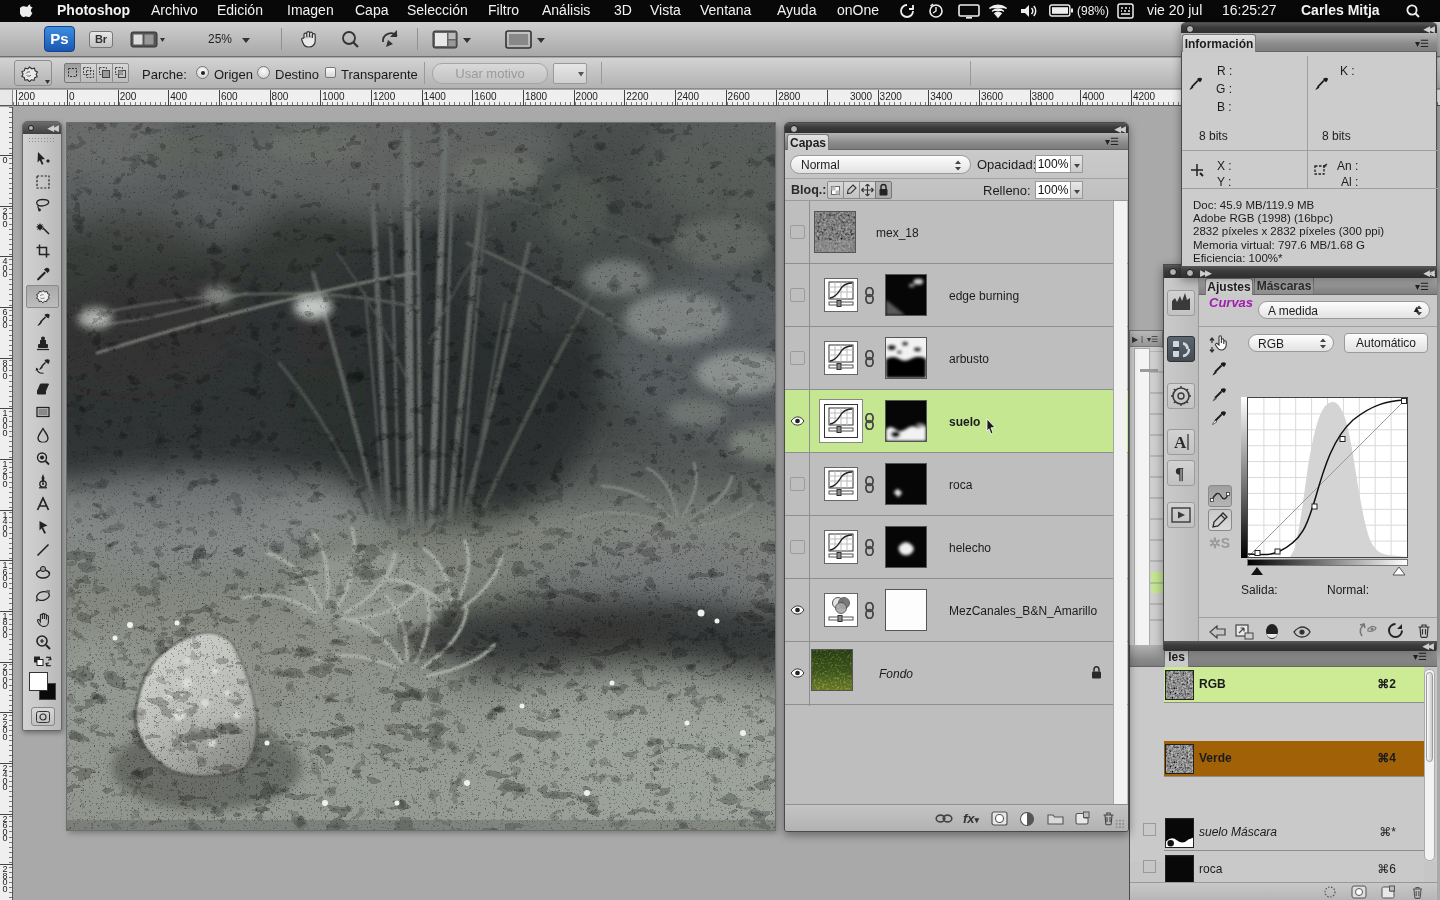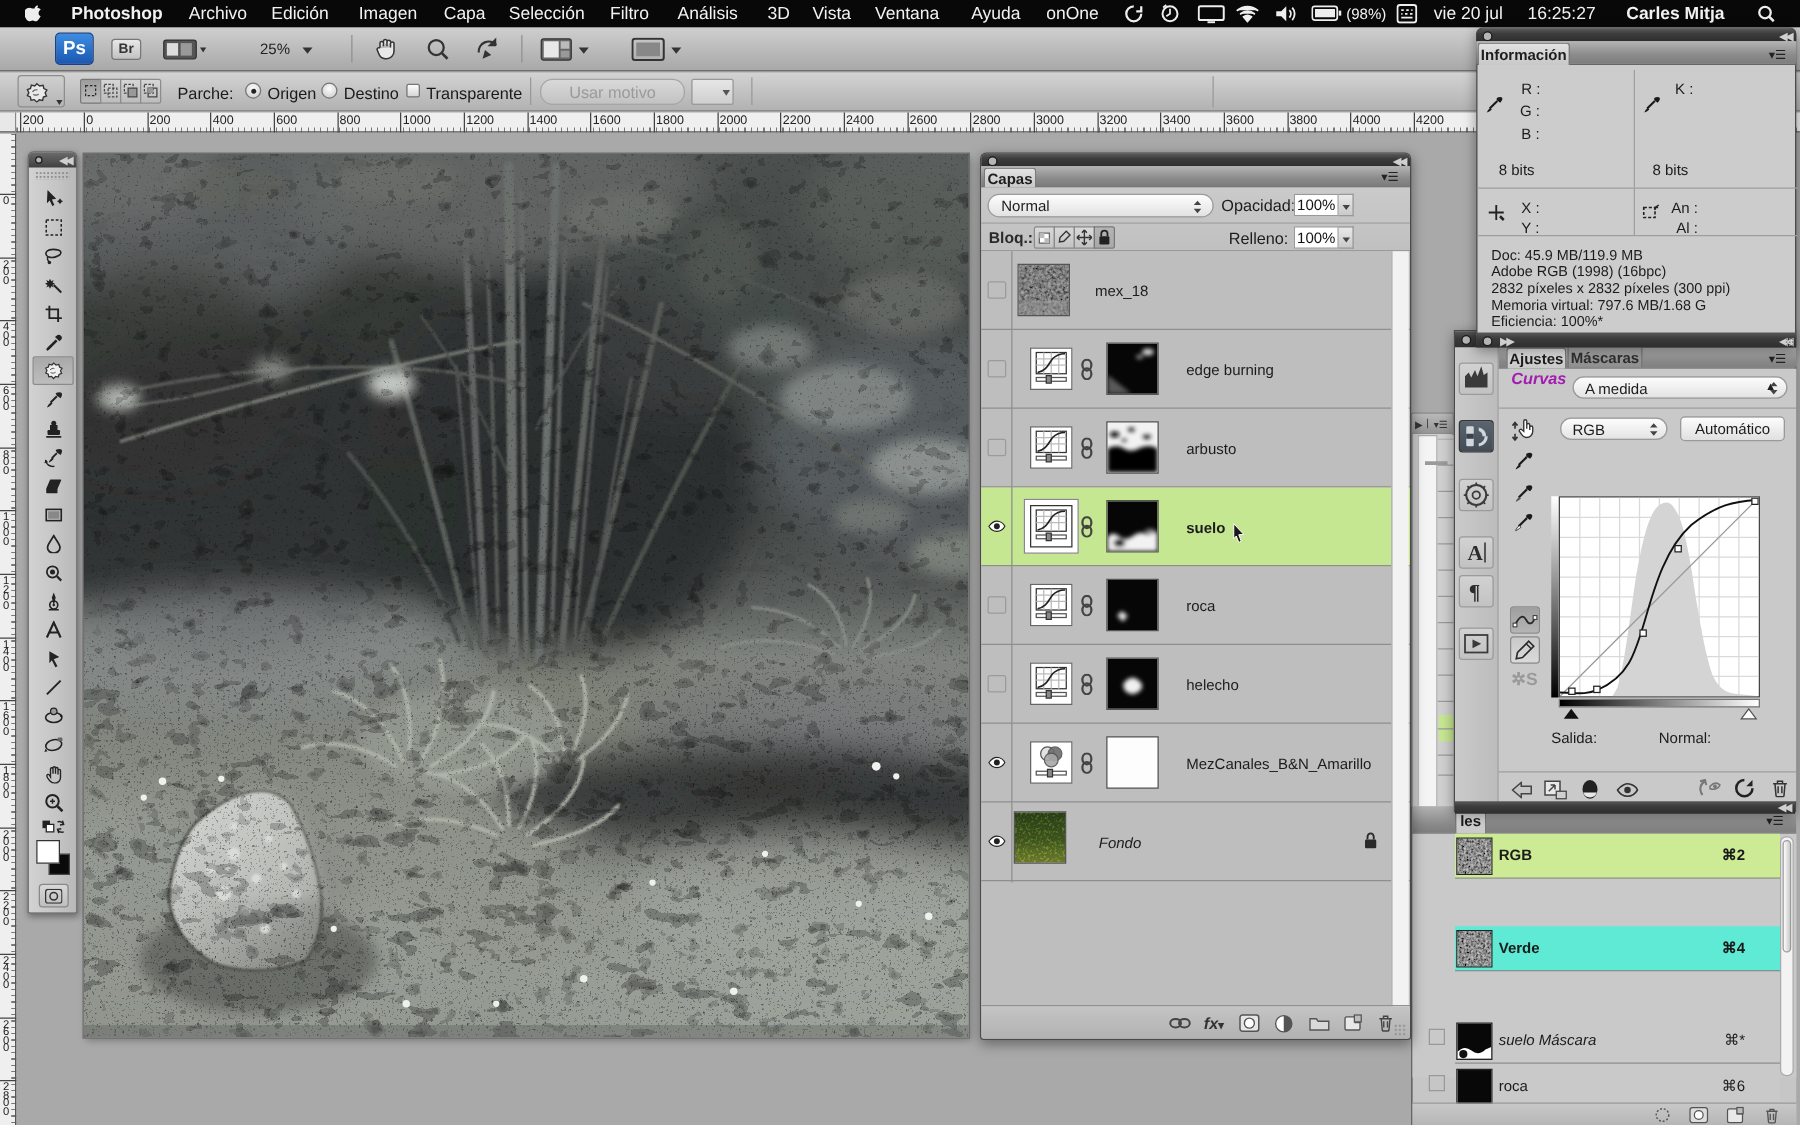--- a/index.html
+++ b/index.html
@@ -253,21 +253,21 @@
     <div class="lbl" style="left:562.6px;">2000</div>
 <div class="mtick" style="left:611.3px;"></div>
     <div class="lbl" style="left:613.3px;">2200</div>
 <div class="mtick" style="left:661.9px;"></div>
     <div class="lbl" style="left:663.9px;">2400</div>
 <div class="mtick" style="left:712.6px;"></div>
     <div class="lbl" style="left:714.6px;">2600</div>
 <div class="mtick" style="left:763.2px;"></div>
     <div class="lbl" style="left:765.2px;">2800</div>
 <div class="mtick" style="left:813.9px;"></div>
-    <div class="lbl" style="left:815.9px;">3000</div>
+    <div class="lbl" style="left:815.9px;padding-left:21px;">3000</div>
 <div class="mtick" style="left:864.6px;"></div>
     <div class="lbl" style="left:866.6px;">3200</div>
 <div class="mtick" style="left:915.2px;"></div>
     <div class="lbl" style="left:917.2px;">3400</div>
 <div class="mtick" style="left:965.9px;"></div>
     <div class="lbl" style="left:967.9px;">3600</div>
 <div class="mtick" style="left:1016.5px;"></div>
     <div class="lbl" style="left:1018.5px;">3800</div>
 <div class="mtick" style="left:1067.2px;"></div>
     <div class="lbl" style="left:1069.2px;">4000</div>
@@ -794,21 +794,21 @@
   <div class="abs" style="left:0; top:22px; width:100%; height:195px; background:#c9c9c9;">
     <div class="chrow" style="top:0px; background:#cdea95;">
         <svg class="chthumb" viewBox="0 0 29 30">
           <rect width="29" height="30" fill="#6e6e6e"></rect>
           <rect y="18" width="29" height="12" fill="#8f8f8f"></rect>
           <rect width="29" height="30" filter="url(#chn)"></rect>
         </svg>
         <span style="position:absolute; left:35px; top:10px;">RGB</span>
         <span style="position:absolute; right:28px; top:10px;">⌘2</span>
       </div>
-    <div class="chrow" style="top:74px; background:#5eead4;">
+    <div class="chrow" style="top:74px; background:#a16207;">
         <svg class="chthumb" viewBox="0 0 29 30">
           <rect width="29" height="30" fill="#717171"></rect>
           <rect y="18" width="29" height="12" fill="#939393"></rect>
           <rect width="29" height="30" filter="url(#chn)"></rect>
         </svg>
         <span style="position:absolute; left:35px; top:10px;">Verde</span>
         <span style="position:absolute; right:28px; top:10px;">⌘4</span>
       </div>
     <div class="chrow" style="top:148px; background:#c9c9c9; font-weight:normal; font-style:italic;">
         <div class="abs" style="left:-21px; top:8px; width:13px; height:13px; border:1px solid #999;"></div>

